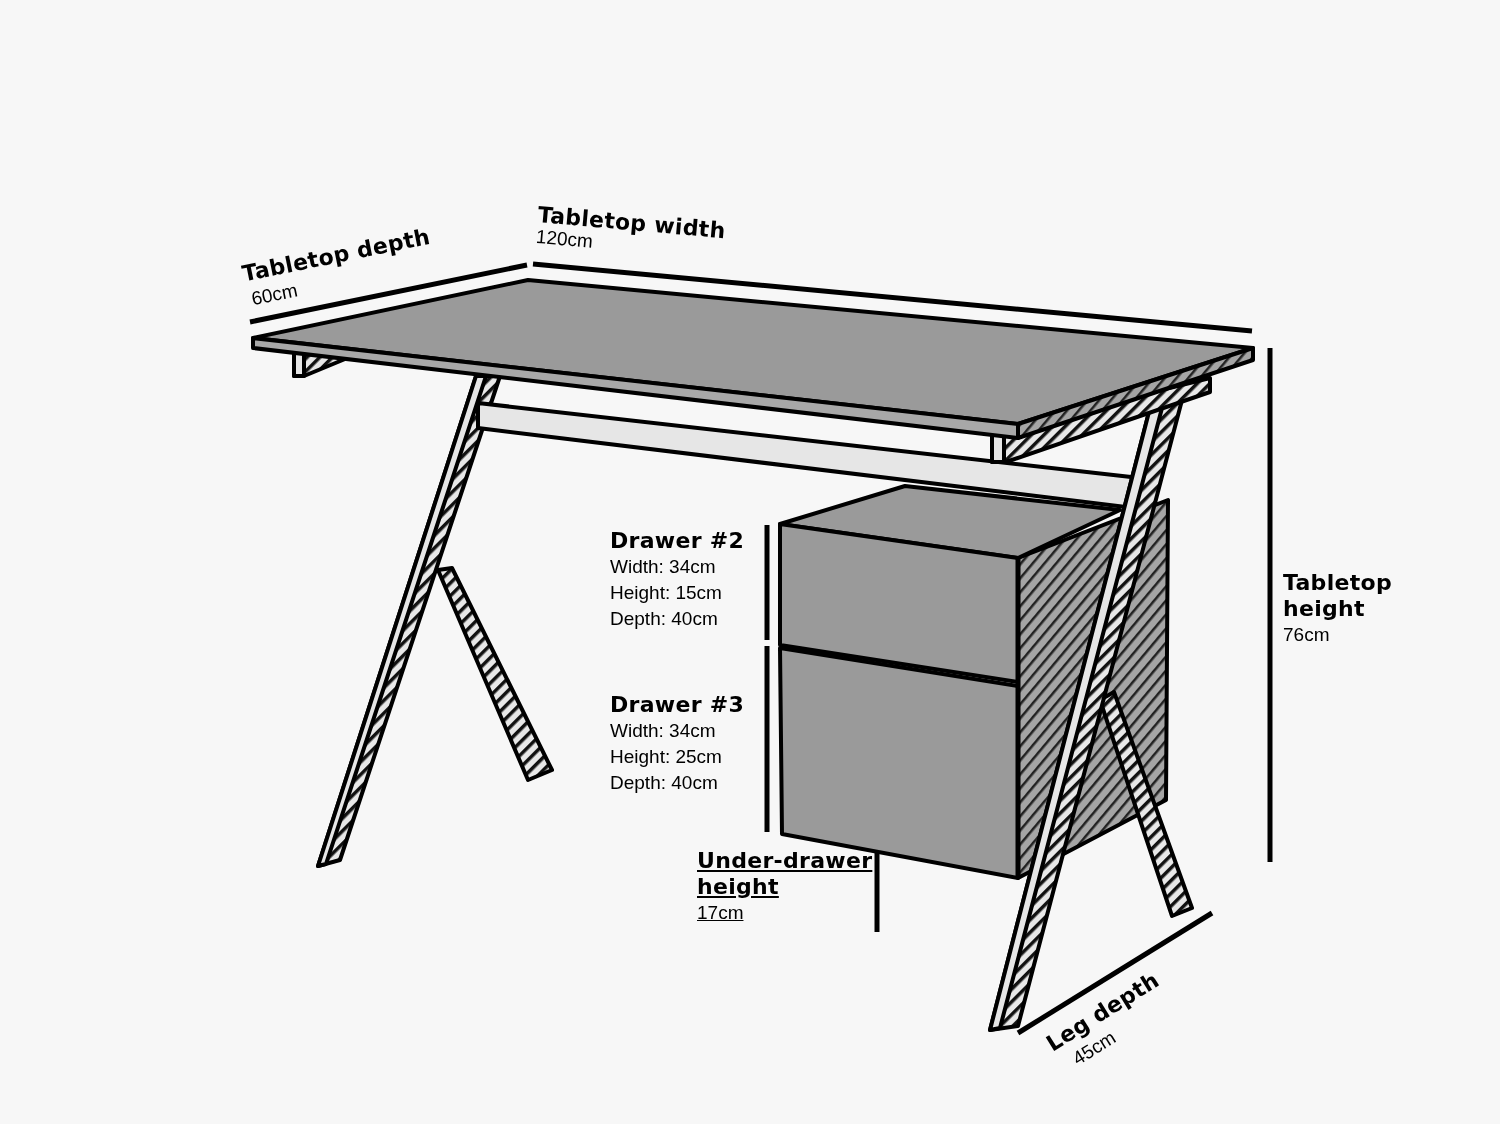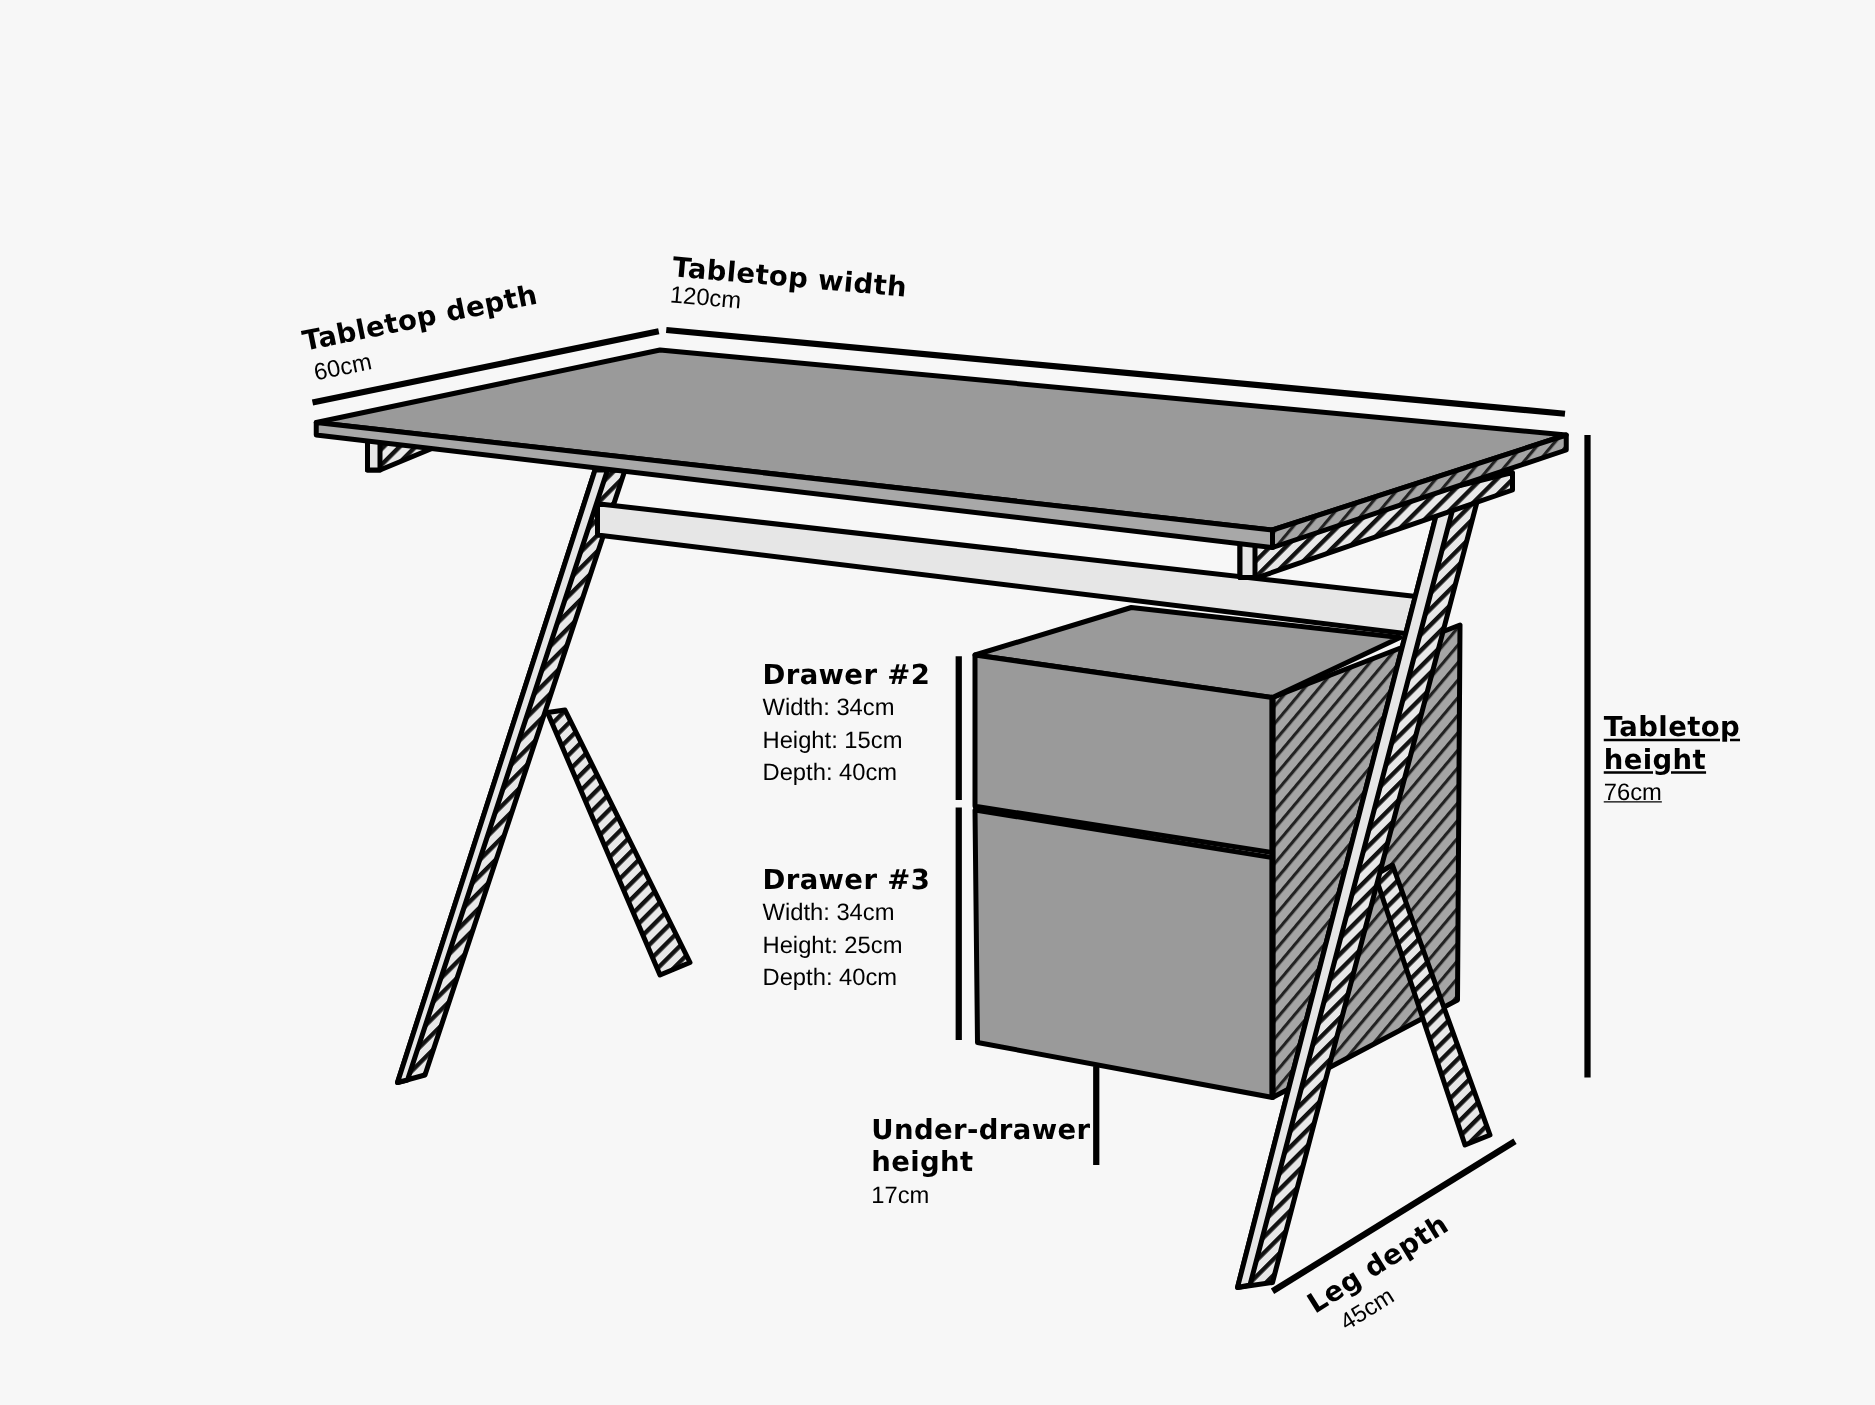--- a/index.html
+++ b/index.html
@@ -80,41 +80,41 @@
   <div class="lbl" style="left:240px; top:262px; transform: rotate(-11.5deg);">
     <span class="t">Tabletop depth</span>
     <span class="v" style="margin-left:4px;">60cm</span>
   </div>
 
   <div class="lbl" style="left:539px; top:202px; transform: rotate(5deg);">
     <span class="t">Tabletop width</span>
     <span class="v" style="margin-top:-4px;">120cm</span>
   </div>
 
-  <div class="lbl" style="left:1283px; top:570px;text-decoration:underline;">
+  <div class="lbl" style="left:1283px; top:570px;">
     <span class="t">Tabletop</span>
     <span class="t">height</span>
     <span class="v">76cm</span>
   </div>
 
   <div class="lbl" style="left:610px; top:528px;">
     <span class="t">Drawer #2</span>
     <span class="v">Width: 34cm</span>
     <span class="v">Height: 15cm</span>
     <span class="v">Depth: 40cm</span>
   </div>
 
   <div class="lbl" style="left:610px; top:692px;">
     <span class="t">Drawer #3</span>
     <span class="v">Width: 34cm</span>
     <span class="v">Height: 25cm</span>
     <span class="v">Depth: 40cm</span>
   </div>
 
-  <div class="lbl" style="left:697px; top:892px;">
+  <div class="lbl" style="left:697px; top:848px;text-decoration:underline;">
     <span class="t">Under-drawer</span>
     <span class="t">height</span>
     <span class="v">17cm</span>
   </div>
 
   <div class="lbl" style="left:1042px; top:1035px; transform: rotate(-32deg);">
     <span class="t">Leg depth</span>
     <span class="v" style="margin-left:14px;">45cm</span>
   </div>
 </div>

